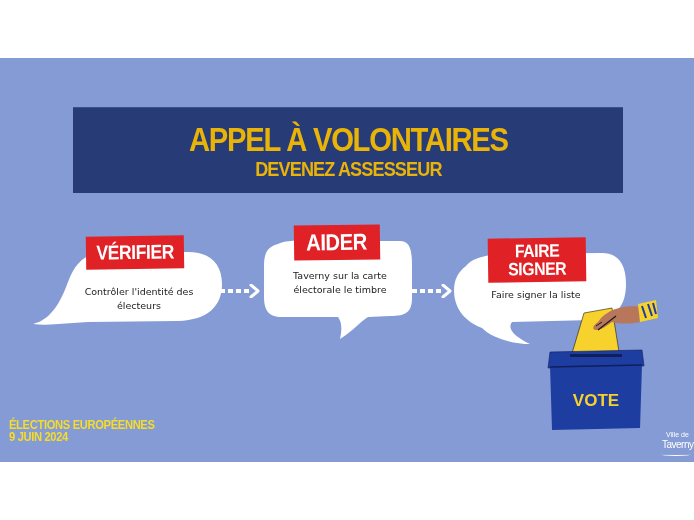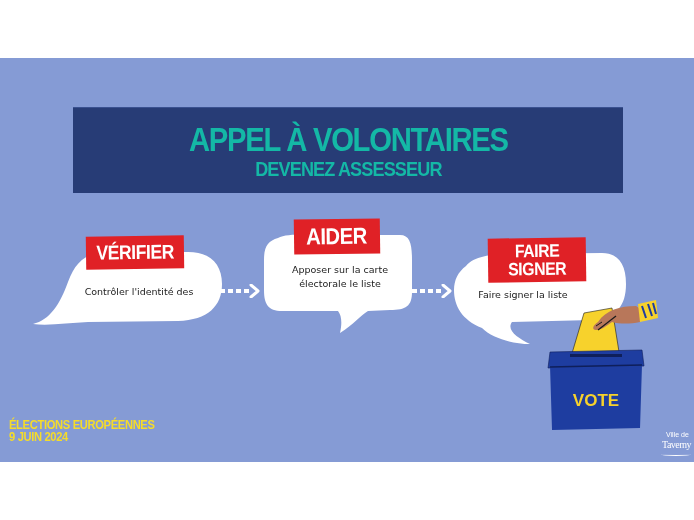--- a/index.html
+++ b/index.html
@@ -9,21 +9,21 @@
     .panel {
       position: absolute; left: 0; top: 58px; width: 694px; height: 404px;
       background: #859bd5;
     }
 
     .header-box {
       position: absolute; left: 73px; top: 49px; width: 550px; height: 86px;
       background: #273c76;
       border-top: 1px solid #3a5190;
       display: flex; flex-direction: column; align-items: center; justify-content: center;
-      color: #14b8a6;
+      color: #eab308;
     }
     .header-title {
       font-family: "Liberation Sans", sans-serif;
       font-weight: bold; font-size: 34px; letter-spacing: -1.5px;
       transform: scaleX(0.86); line-height: 36px;
     }
     .header-subtitle {
       font-family: "Liberation Sans", sans-serif;
       font-weight: bold; font-size: 21px; letter-spacing: -1px;
       transform: scaleX(0.86); line-height: 24px;
@@ -50,21 +50,21 @@
       position: absolute; left: 9px; top: 361px; color: #f5dc2a;
       font-family: "Liberation Sans", sans-serif; font-weight: bold;
       font-size: 13px; line-height: 12px; letter-spacing: -0.4px;
       transform-origin: left top; transform: scaleX(0.86);
     }
 
     .logo {
       position: absolute; left: 660px; top: 372px; width: 34px; height: 30px; color: #ffffff;
     }
     .logo-ville { position: absolute; left: 6px; top: 1px; font-size: 7px; font-family: "Liberation Sans", sans-serif; }
-    .logo-name { position: absolute; left: 2px; top: 9px; font-size: 10px; font-family: Liberation Serif, serif; letter-spacing: -0.5px; }
+    .logo-name { position: absolute; left: 2px; top: 9px; font-size: 10px; font-family: Liberation Sans, sans-serif; letter-spacing: -0.5px; }
     .logo-swoosh { position: absolute; left: 1px; top: 23px; width: 30px; height: 3px; border-bottom: 1.5px solid #ffffff; border-radius: 0 0 50% 50%; }
 
     .illustration { position: absolute; left: 540px; top: 242px; }
   </style>
 </head>
 <body>
 
 <div class="panel">
 
   <div class="header-box">
@@ -74,61 +74,62 @@
 
   <div class="step" style="left:28px; top:176px; width:200px; height:96px;">
     <svg class="bubble-svg" width="200" height="96" viewBox="0 0 200 96">
       <path d="M5,90 C22,86 32,70 40,48 C48,26 60,18 80,18 L160,18 C182,18 194,30 194,50 C194,72 180,86 150,87 L60,88 C40,89 20,92 5,90 Z" fill="#ffffff"></path>
     </svg>
     <div class="step-label" style="left:58px; top:2px; width:98px; height:33px; font-size:20px;">
       <span>VÉRIFIER</span>
     </div>
     <div class="step-desc" style="left:44px; top:51px; width:134px;">
       <div>Contrôler l'identité des</div>
+      <div>électeurs</div>
     </div>
   </div>
 
   <svg class="arrow" style="left:220px; top:226px;" width="40" height="14" viewBox="0 0 40 14">
     <rect x="0" y="5" width="5" height="4" fill="#ffffff"></rect>
     <rect x="8" y="5" width="5" height="4" fill="#ffffff"></rect>
     <rect x="16" y="5" width="5" height="4" fill="#ffffff"></rect>
     <rect x="24" y="5" width="5" height="4" fill="#ffffff"></rect>
     <path d="M31,1 L38,7 L31,13" fill="none" stroke="#ffffff" stroke-width="3" stroke-linecap="round" stroke-linejoin="round"></path>
   </svg>
 
-  <div class="step" style="left:260px; top:162px; width:160px; height:115px;">
+  <div class="step" style="left:260px; top:168px; width:160px; height:115px;">
     <svg class="bubble-svg" width="160" height="115" viewBox="0 0 160 115">
       <path d="M18,18 C30,12 60,16 90,15 L140,15 C150,15 152,24 152,40 L152,72 C152,86 146,90 130,90 L108,91 C100,96 94,104 80,113 C82,104 82,96 78,91 L22,91 C8,91 4,84 4,70 L4,40 C4,26 8,21 18,18 Z" fill="#ffffff"></path>
     </svg>
     <div class="step-label" style="left:34px; top:-1px; width:86px; height:35px; font-size:23px;">
       <span>AIDER</span>
     </div>
     <div class="step-desc" style="left:6px; top:43px; width:148px;">
-      <div>Apposer sur la carte</div>
-      <div>électorale le liste</div>
+      <div>Taverny sur la carte</div>
+      <div>électorale le timbre</div>
     </div>
   </div>
 
   <svg class="arrow" style="left:412px; top:226px;" width="40" height="14" viewBox="0 0 40 14">
     <rect x="0" y="5" width="5" height="4" fill="#ffffff"></rect>
     <rect x="8" y="5" width="5" height="4" fill="#ffffff"></rect>
     <rect x="16" y="5" width="5" height="4" fill="#ffffff"></rect>
     <rect x="24" y="5" width="5" height="4" fill="#ffffff"></rect>
     <path d="M31,1 L38,7 L31,13" fill="none" stroke="#ffffff" stroke-width="3" stroke-linecap="round" stroke-linejoin="round"></path>
   </svg>
 
   <div class="step" style="left:452px; top:176px; width:180px; height:115px;">
     <svg class="bubble-svg" width="180" height="115" viewBox="0 0 180 115">
       <path d="M14,32 C22,22 40,20 60,20 L150,19 C166,19 174,30 174,50 C174,72 164,84 140,86 L60,88 C54,96 66,104 78,110 C60,110 40,104 30,94 C10,86 2,72 2,56 C2,46 6,38 14,32 Z" fill="#ffffff"></path>
     </svg>
     <div class="step-label" style="left:36px; top:4px; width:98px; height:44px; font-size:18px; line-height:18px;">
       <span>FAIRE</span>
       <span>SIGNER</span>
     </div>
-    <div class="step-desc" style="left:11px; top:54px; width:120px;">
+    <div class="step-desc" style="left:24px; top:54px; width:120px;">
       <div>Faire signer la liste</div>
     </div>
   </div>
 
   <svg class="illustration" width="130" height="132" viewBox="0 0 130 132">
 
     <g>
       <path d="M44,13 L72,8 L80,58 L30,60 Z" fill="#f7d22c" stroke="#1a1a1a" stroke-width="0.6"></path>
     </g>
 

